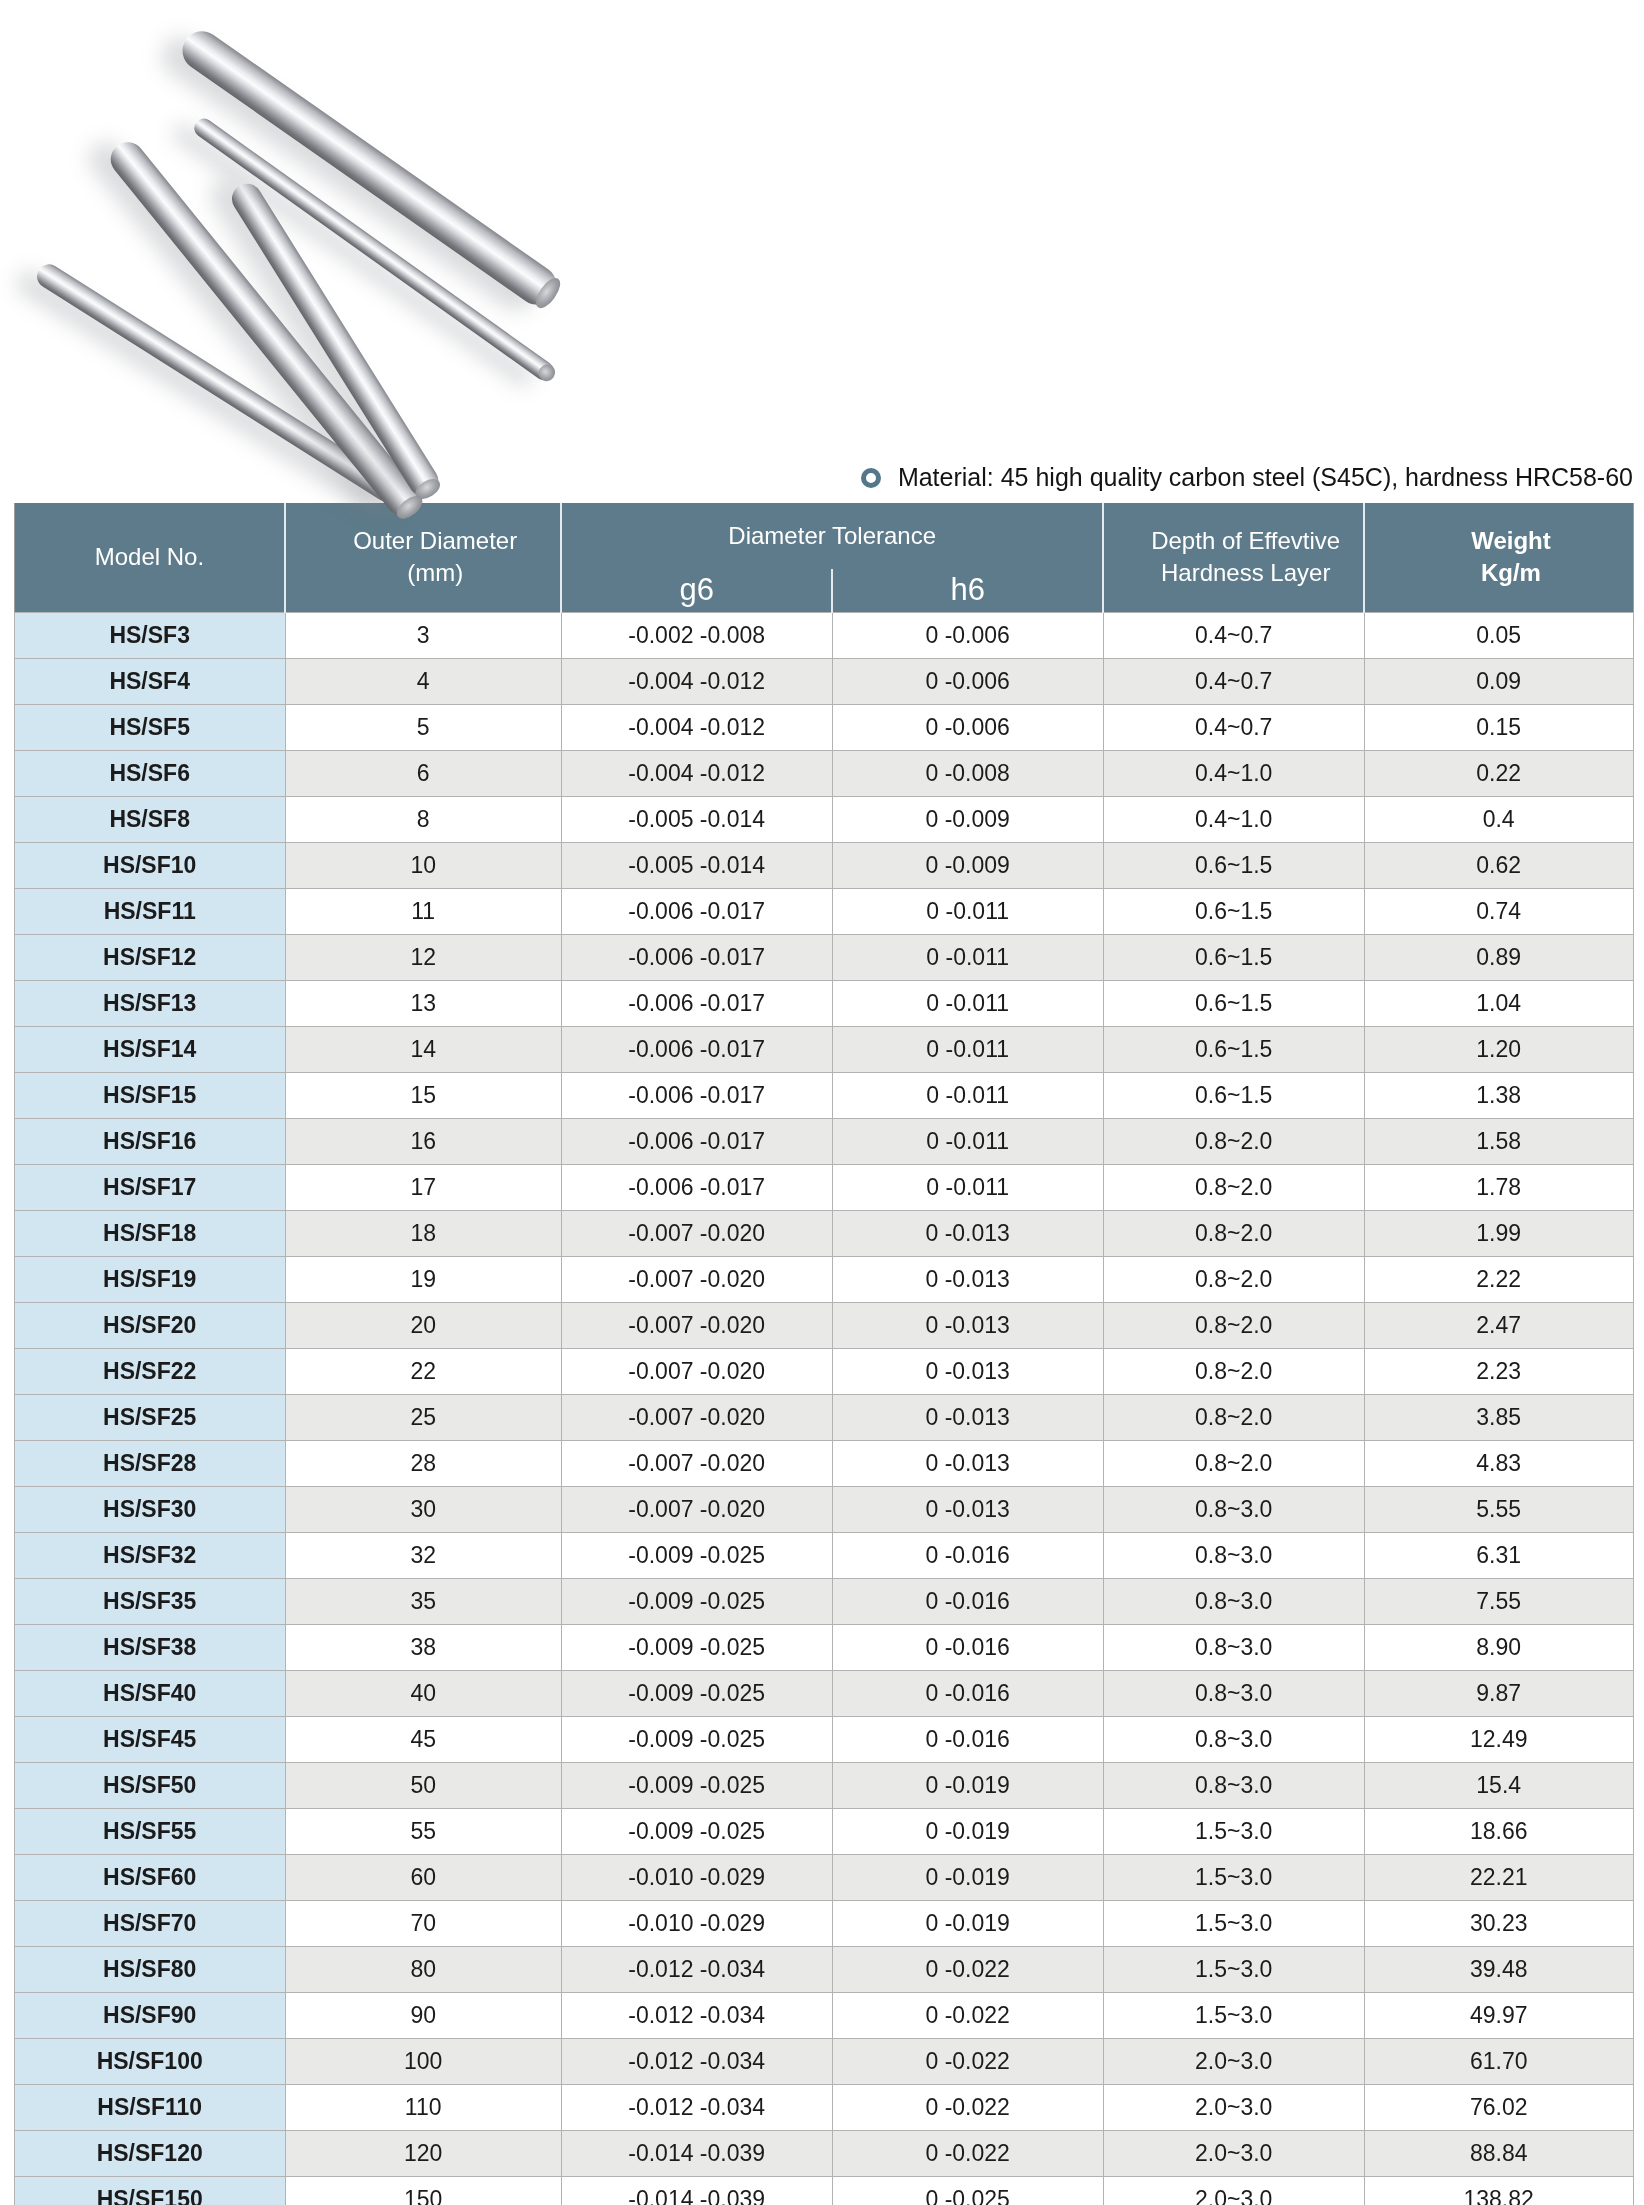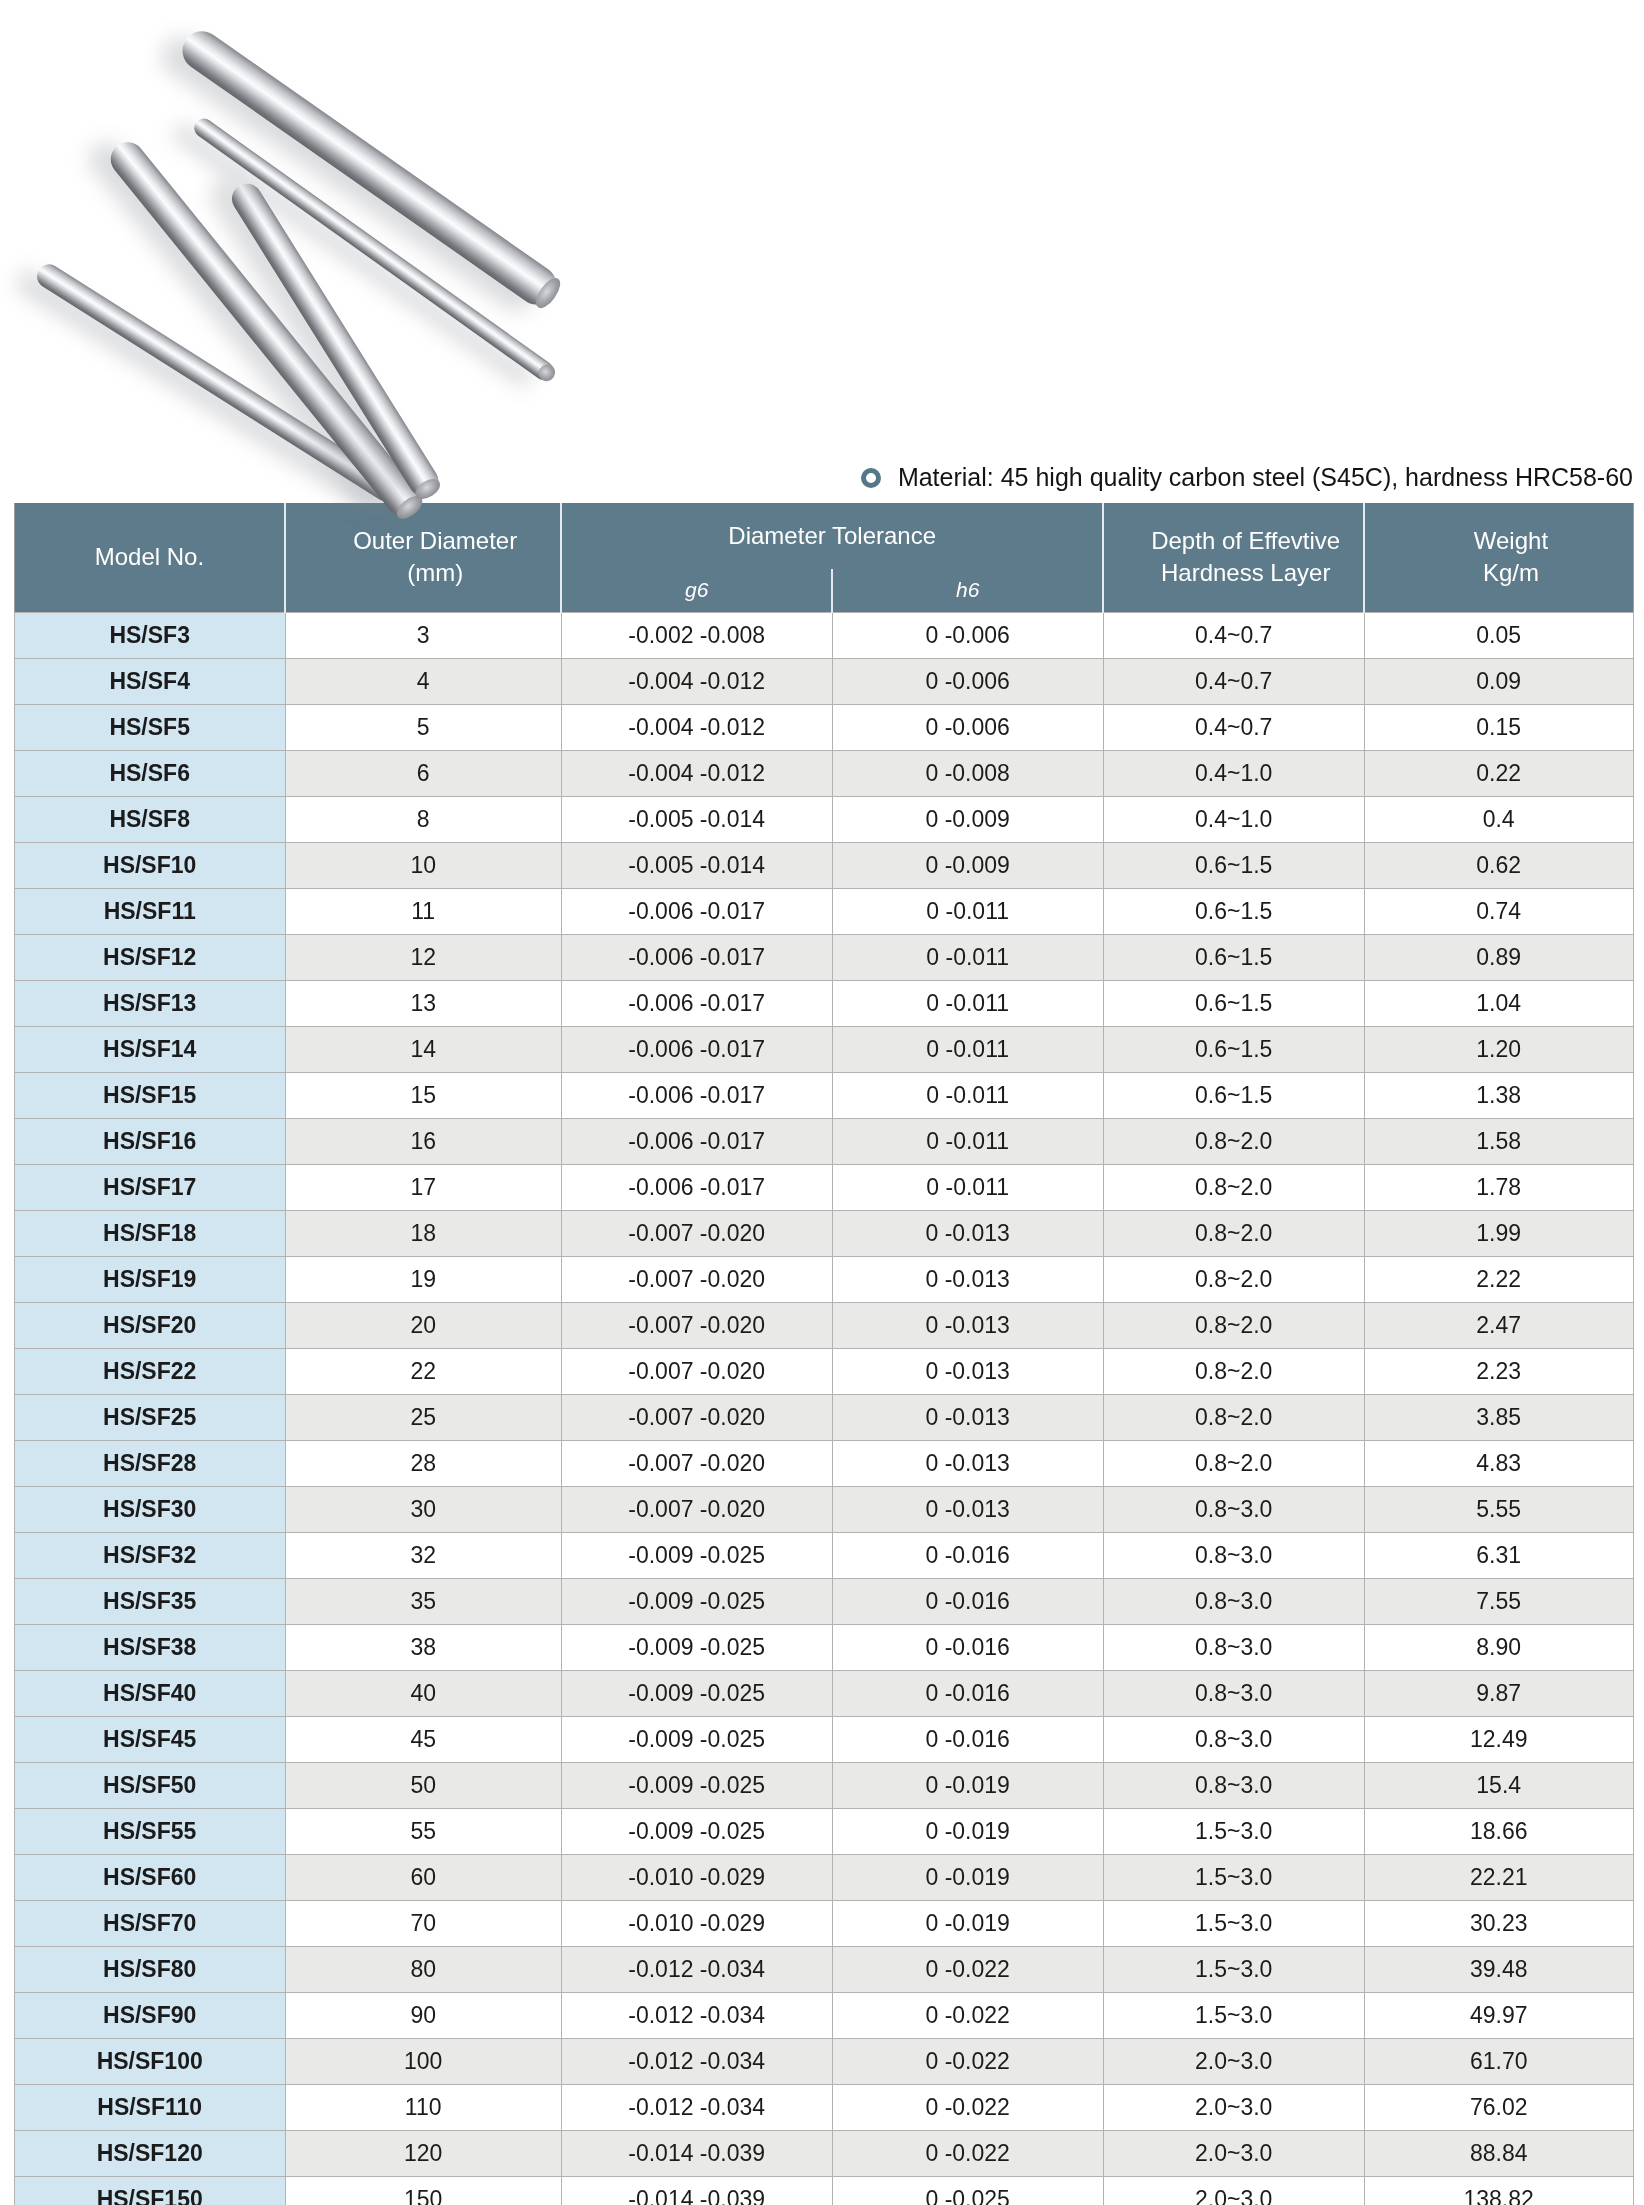--- a/index.html
+++ b/index.html
@@ -53,24 +53,24 @@
     border-left:1.5px solid #9e9e9e;border-right:1.5px solid #9e9e9e;
     border-bottom:3.8px solid var(--table-bottom);
   }
   .spec-table thead th{
     background:var(--header-bg);color:var(--header-text);
     font-weight:400;font-size:24px;line-height:1.35;text-align:center;
     border:2.3px solid var(--header-divider);border-top:none;border-bottom:none;
     padding:0;
   }
   .spec-table thead th:first-child{border-left:none;}
-  .spec-table thead tr:first-child th:last-child{border-right:none;}
+  .spec-table thead tr:first-child th:last-child{border-right:none;font-weight:bold;}
   .spec-table thead tr.head-top{height:66px;margin-left:16px;}
   .spec-table thead tr.head-sub{height:43px;}
-  .spec-table thead tr.head-sub th{font-size:21px;font-style:italic;}
+  .spec-table thead tr.head-sub th{font-size:31px;}
   .spec-table th .hline{display:block;padding-left:24px;}
   .spec-table tbody td{
     height:45px;text-align:center;vertical-align:middle;
     font-size:23px;color:var(--text);
     border:1.5px solid var(--grid-line);padding:0;
     white-space:nowrap;
   }
   .spec-table tbody tr.odd td{background:var(--row-white);}
   .spec-table tbody tr.even td{background:var(--row-alt);}
   .spec-table tbody td:first-child{background:var(--model-col-bg) !important;font-weight:bold;}

